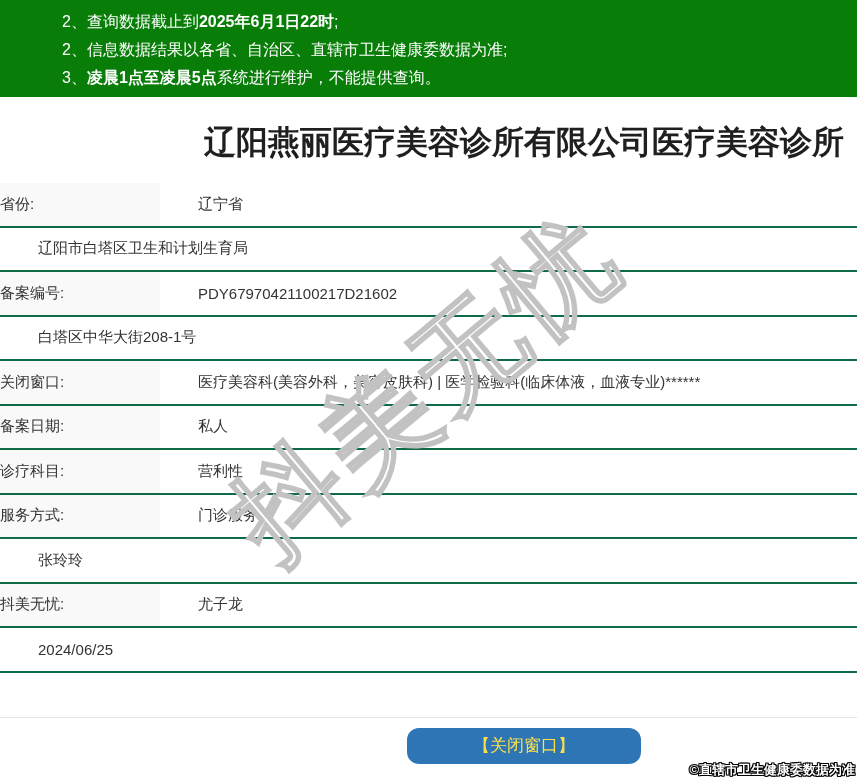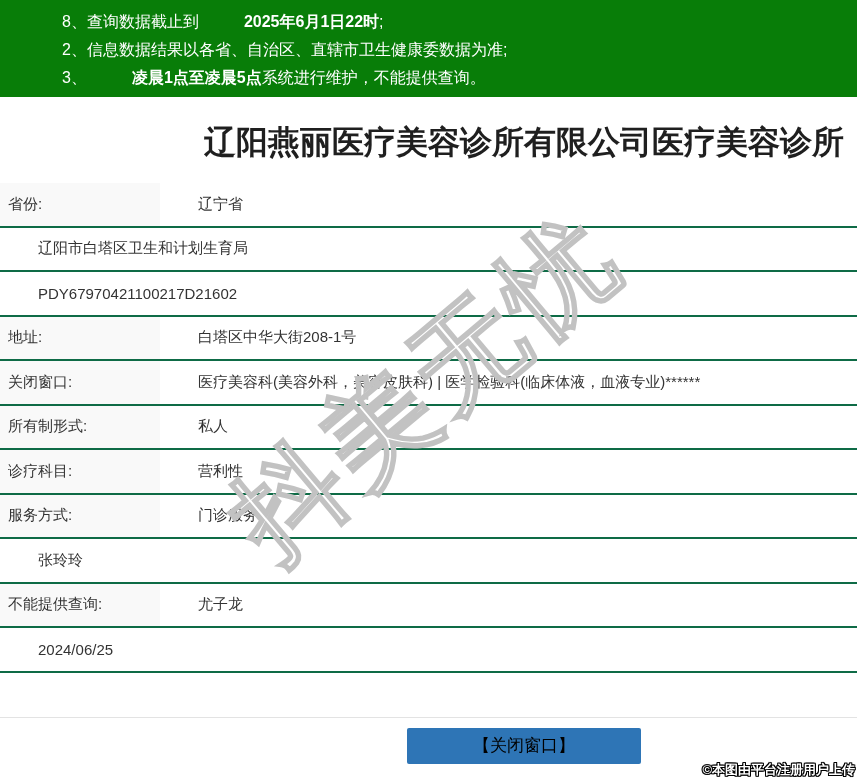--- a/index.html
+++ b/index.html
@@ -21,21 +21,21 @@
   .page{width:1048px;position:relative;}
 
   .notice-bar{
     width:1048px;height:97px;
     background:var(--header-green);
     color:#fff;
     padding:8px 0 0 62px;
     font-size:16px;
   }
   .notice-line{line-height:28px;white-space:nowrap;}
-  .notice-line b{font-weight:bold;margin-left:45px;}
+  .notice-line b{font-weight:bold;}
 
   .page-title{
     text-align:center;
     font-size:32px;
     font-weight:bold;
     color:#1f1f1f;
     padding:24px 0 20px 0;
     line-height:42px;
     white-space:nowrap;
   }
@@ -43,21 +43,20 @@
   .record-table{width:1048px;}
   .record-row{
     display:flex;
     height:44.5px;
     border-bottom:2px solid var(--border-green);
   }
   .record-label{
     width:160px;
     background:var(--label-bg);
     display:flex;align-items:center;
-    padding-left:8px;
     font-size:15px;color:#333;
     flex-shrink:0;
   }
   .record-value{
     flex:1;
     display:flex;align-items:center;
     padding-left:38px;
     font-size:15px;color:#333;
     white-space:nowrap;
   }
@@ -65,24 +64,24 @@
   .footer-rule{
     width:1048px;height:0;
     border-top:1px solid #e3e3e3;
     margin-top:44px;
   }
   .close-button{
     display:block;
     margin:10px auto 0 auto;
     width:234px;height:36px;
     background:var(--button-blue);
-    color:#000000;
+    color:#fde047;
     font-size:17px;
     font-family:"Liberation Sans","DejaVu Sans",sans-serif;
-    border:none;border-radius:2px;
+    border:none;border-radius:12px;
     cursor:pointer;
     line-height:34px;
     text-align:center;
   }
 
   .diagonal-watermark{
     position:absolute;
     left:427px;top:388px;
     transform:translate(-50%,-50%) rotate(-40deg);
     font-size:108px;
@@ -104,80 +103,80 @@
     white-space:nowrap;
     z-index:10;
   }
 </style>
 </head>
 <body>
 
 <div class="page">
 
   <div class="notice-bar">
-    <div class="notice-line"><span>8、查询数据截止到</span><b>2025年6月1日22时</b><span>;</span></div>
+    <div class="notice-line"><span>2、查询数据截止到</span><b>2025年6月1日22时</b><span>;</span></div>
     <div class="notice-line"><span>2、信息数据结果以各省、自治区、直辖市卫生健康委数据为准;</span><b></b><span></span></div>
     <div class="notice-line"><span>3、</span><b>凌晨1点至凌晨5点</b><span>系统进行维护，不能提供查询。</span></div>
   </div>
 
   <h1 class="page-title">辽阳燕丽医疗美容诊所有限公司医疗美容诊所</h1>
 
   <div class="record-table" id="record-table">
   <div class="record-row">
     <div class="record-label">省份:</div>
     <div class="record-value">辽宁省</div>
   </div>
 
   <div class="record-row">
     <div class="record-value">辽阳市白塔区卫生和计划生育局</div>
   </div>
 
   <div class="record-row">
+    <div class="record-label">备案编号:</div>
     <div class="record-value">PDY67970421100217D21602</div>
   </div>
 
   <div class="record-row">
-    <div class="record-label">地址:</div>
     <div class="record-value">白塔区中华大街208-1号</div>
   </div>
 
   <div class="record-row">
     <div class="record-label">关闭窗口:</div>
     <div class="record-value">医疗美容科(美容外科，美容皮肤科) | 医学检验科(临床体液，血液专业)******</div>
   </div>
 
   <div class="record-row">
-    <div class="record-label">所有制形式:</div>
+    <div class="record-label">备案日期:</div>
     <div class="record-value">私人</div>
   </div>
 
   <div class="record-row">
     <div class="record-label">诊疗科目:</div>
     <div class="record-value">营利性</div>
   </div>
 
   <div class="record-row">
     <div class="record-label">服务方式:</div>
     <div class="record-value">门诊服务</div>
   </div>
 
   <div class="record-row">
     <div class="record-value">张玲玲</div>
   </div>
 
   <div class="record-row">
-    <div class="record-label">不能提供查询:</div>
+    <div class="record-label">抖美无忧:</div>
     <div class="record-value">尤子龙</div>
   </div>
 
   <div class="record-row">
     <div class="record-value">2024/06/25</div>
   </div>
 </div>
 
   <div class="footer-rule"></div>
 
   <button class="close-button">【关闭窗口】</button>
 
 </div>
 
 <div class="diagonal-watermark">抖美无忧</div>
-<div class="corner-watermark">©本图由平台注册用户上传</div>
+<div class="corner-watermark">©直辖市卫生健康委数据为准</div>
 
 </body></html>

